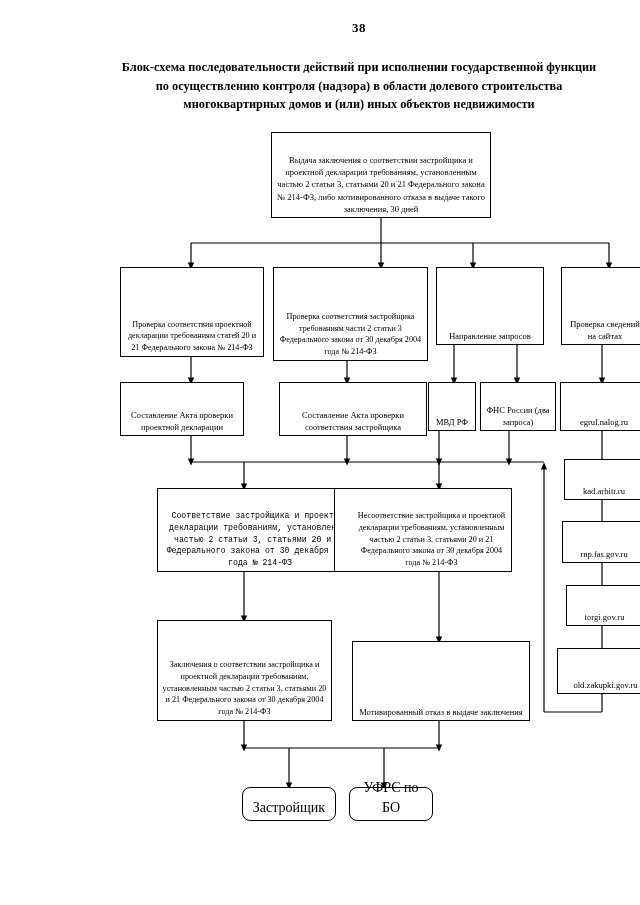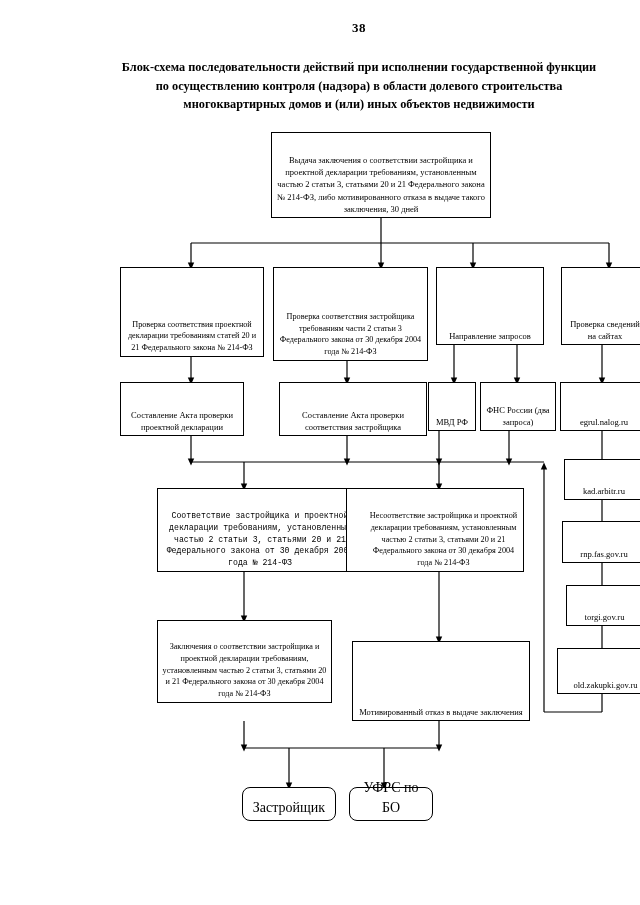--- a/index.html
+++ b/index.html
@@ -185,25 +185,25 @@
   </div>
 
   <div class="nodebox t-url" style="left:518px; top:648px; width:97px; height:46px;">
     <span>old.zakupki.gov.ru</span>
   </div>
 
   <div class="nodebox t-small" style="left:118px; top:488px; width:206px; height:84px;font-family:Liberation Mono, monospace;">
     <span>Соответствие застройщика и проектной декларации требованиям, установленным частью 2 статьи 3, статьями 20 и 21 Федерального закона от 30 декабря 2004 года № 214-ФЗ</span>
   </div>
 
-  <div class="nodebox t-small" style="left:307px; top:488px; width:178px; height:84px;padding-left:20px;">
+  <div class="nodebox t-small" style="left:295px; top:488px; width:178px; height:84px;padding-left:20px;">
     <span>Несоответствие застройщика и проектной декларации требованиям, установленным частью 2 статьи 3, статьями 20 и 21 Федерального закона от 30 декабря 2004 года № 214-ФЗ</span>
   </div>
 
-  <div class="nodebox t-small" style="left:118px; top:620px; width:175px; height:83px;">
+  <div class="nodebox t-small" style="left:118px; top:620px; width:175px; height:101px;">
     <span>Заключения о соответствии застройщика и проектной декларации требованиям, установленным частью 2 статьи 3, статьями 20 и 21 Федерального закона от 30 декабря 2004 года № 214-ФЗ</span>
   </div>
 
   <div class="nodebox t-mid" style="left:313px; top:641px; width:178px; height:80px;">
     <span>Мотивированный отказ в выдаче заключения</span>
   </div>
 
   <div class="nodebox t-bottom" style="left:203px; top:787px; width:94px; height:34px;">
     <span>Застройщик</span>
   </div>

